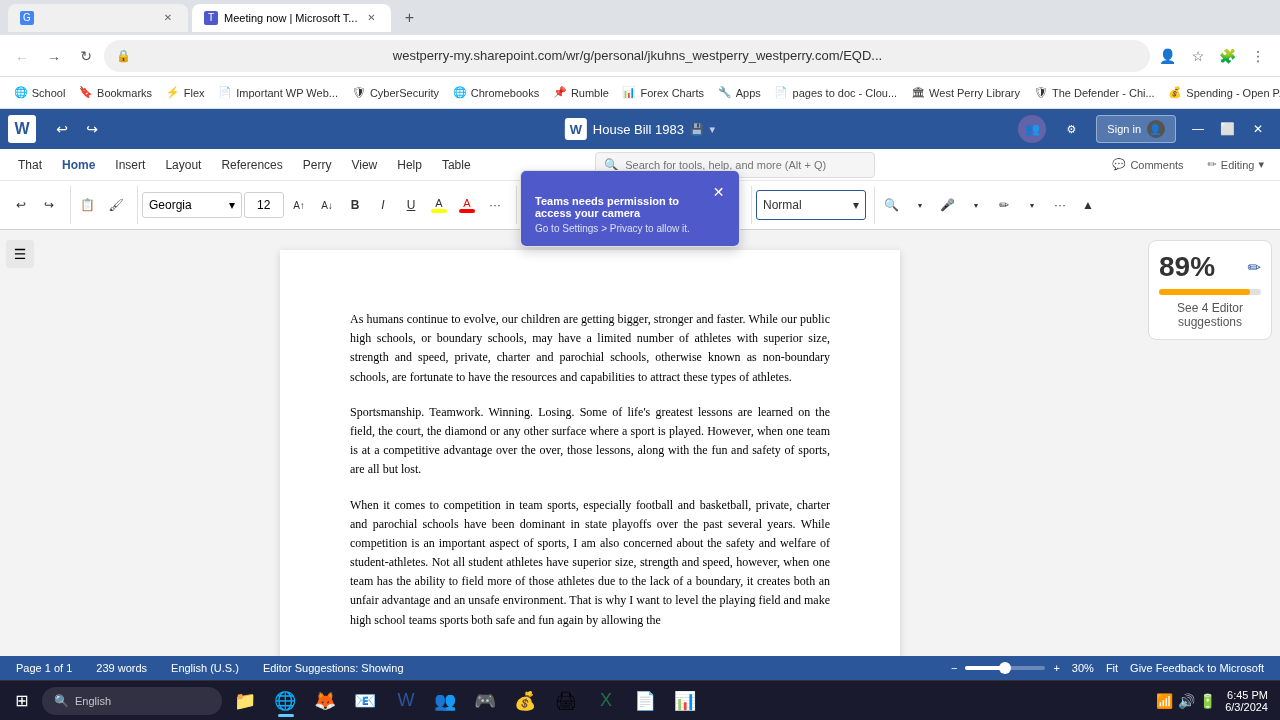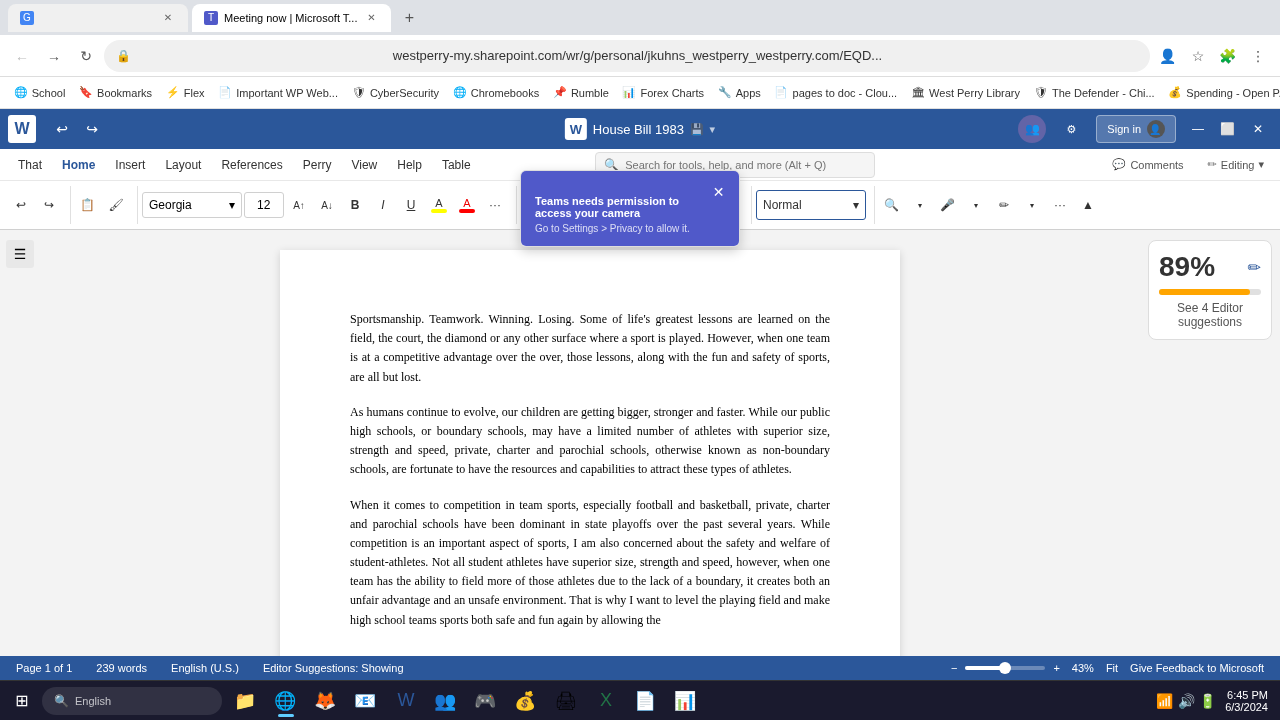--- a/index.html
+++ b/index.html
@@ -836,22 +836,22 @@
   </div>
 
   <div class="doc-area" style="height: 430px;">
 
     <div class="doc-sidebar-left">
       <div class="sidebar-toggle">☰</div>
     </div>
 
     <div class="doc-page-area">
       <div class="doc-page">
+        <p>As humans continue to evolve, our children are getting bigger, stronger and faster. While our public high schools, or boundary schools, may have a limited number of athletes with superior size, strength and speed, private, charter and parochial schools, otherwise known as non-boundary schools, are fortunate to have the resources and capabilities to attract these types of athletes.</p>
         <p>Sportsmanship. Teamwork. Winning. Losing. Some of life's greatest lessons are learned on the field, the court, the diamond or any other surface where a sport is played. However, when one team is at a competitive advantage over the over, those lessons, along with the fun and safety of sports, are all but lost.</p>
-        <p>As humans continue to evolve, our children are getting bigger, stronger and faster. While our public high schools, or boundary schools, may have a limited number of athletes with superior size, strength and speed, private, charter and parochial schools, otherwise known as non-boundary schools, are fortunate to have the resources and capabilities to attract these types of athletes.</p>
         <p>When it comes to competition in team sports, especially football and basketball, private, charter and parochial schools have been dominant in state playoffs over the past several years. While competition is an important aspect of sports, I am also concerned about the safety and welfare of student-athletes. Not all student athletes have superior size, strength and speed, however, when one team has the ability to field more of those athletes due to the lack of a boundary, it creates both an unfair advantage and an unsafe environment. That is why I want to level the playing field and make high school teams sports both safe and fun again by allowing the</p>
       </div>
     </div>
 
     <div class="doc-sidebar-right">
       <div class="editor-score-card">
         <div style="display:flex; align-items:center; justify-content:space-between; width:100%;">
           <span class="score-number">89%</span>
           <span class="score-icon">✏</span>
         </div>
@@ -878,21 +878,21 @@
     </div>
     <div class="status-right">
       <div class="zoom-bar">
         <div class="status-item">−</div>
         <div class="zoom-slider-track">
           <div class="zoom-slider-fill"></div>
           <div class="zoom-slider-thumb"></div>
         </div>
         <div class="status-item">+</div>
         <div class="status-item">
-          <span>43%</span>
+          <span>30%</span>
         </div>
       </div>
       <div class="status-item">
         <span>Fit</span>
       </div>
       <div class="status-item">
         <span>Give Feedback to Microsoft</span>
       </div>
     </div>
   </div>

